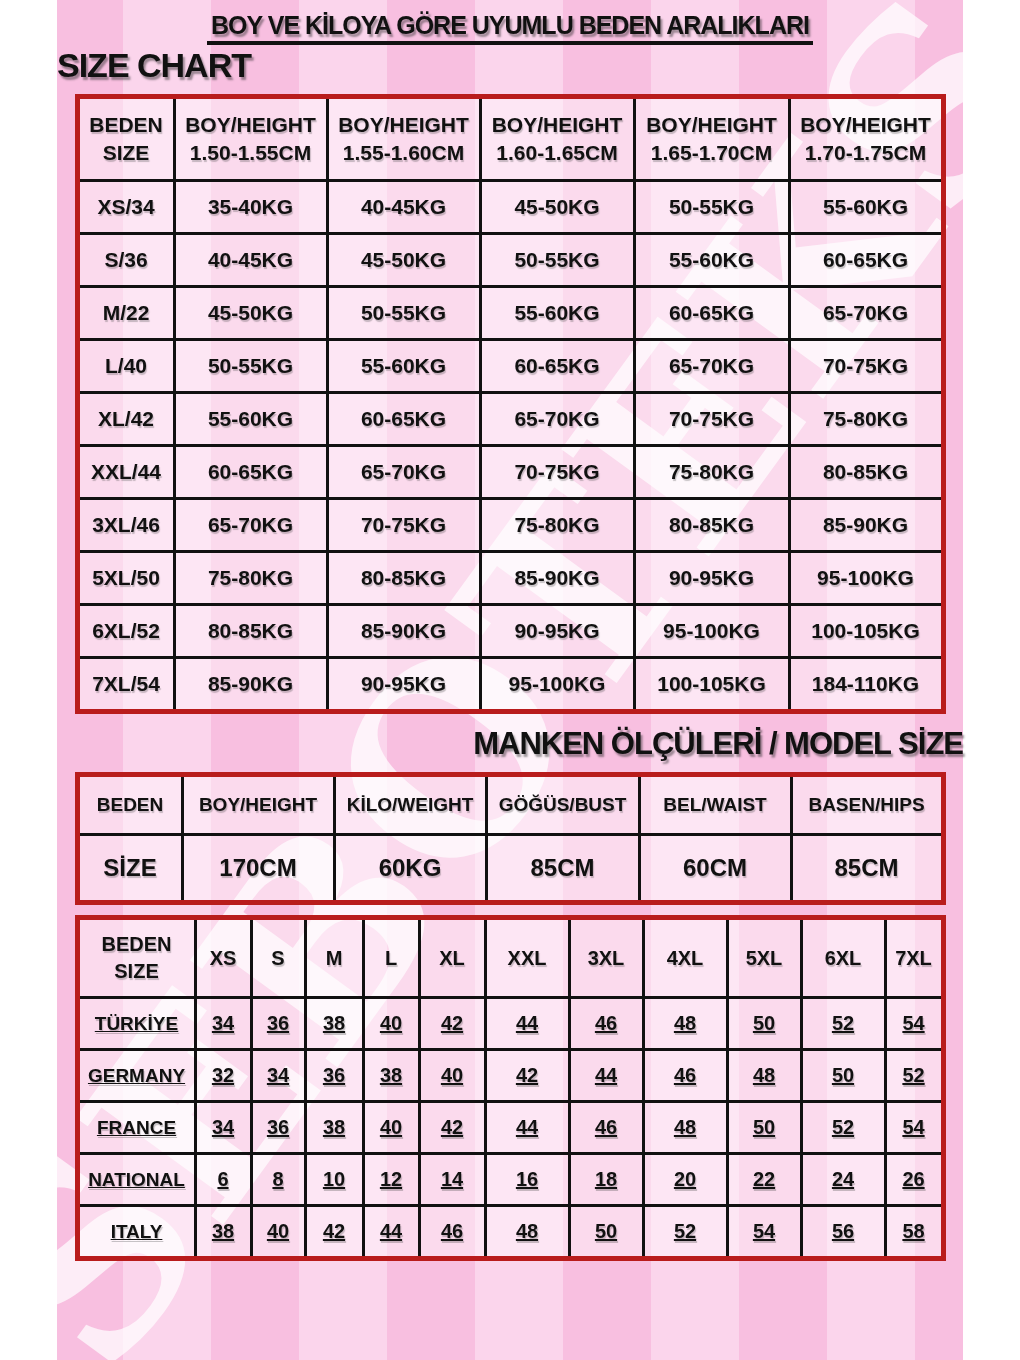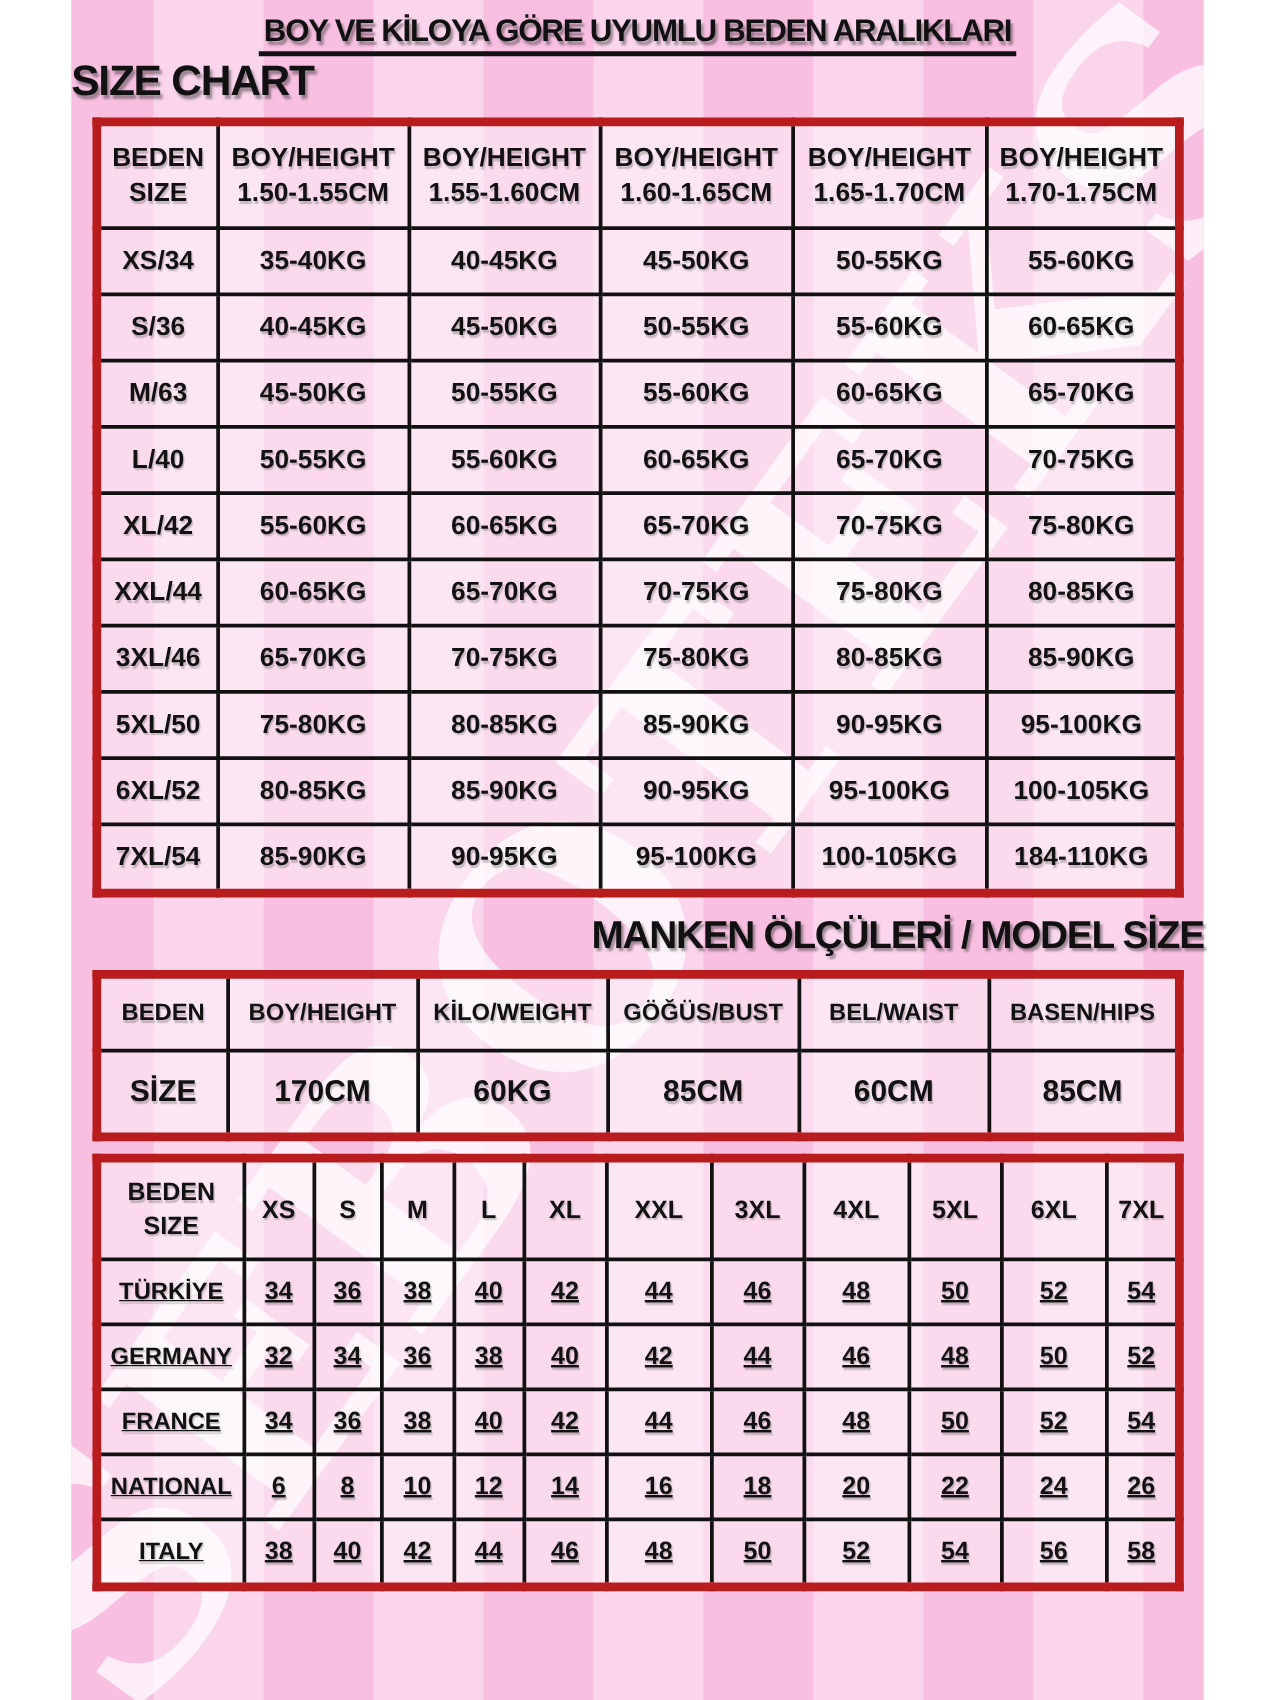--- a/index.html
+++ b/index.html
@@ -12,21 +12,21 @@
     font-family:"DejaVu Serif",serif;font-weight:700;font-size:250px;letter-spacing:4px;
     color:rgba(255,255,255,0.72);white-space:nowrap;user-select:none;}
   .content{position:relative;z-index:2;width:906px;margin:0 57px;padding-top:10px;color:#111;}
   .title1{margin:0;text-align:center;font-size:25px;line-height:1.2;font-weight:700;letter-spacing:-1px;
     text-shadow:2px 3px 2px rgba(40,40,40,0.45);}
   .title1 .underline{display:inline-block;border-bottom:4px solid #111;padding:0 4px 1px;}
   .title2{margin:2px 0 0;text-align:left;font-size:34px;line-height:1.1;font-weight:700;letter-spacing:-1px;
     text-shadow:2px 3px 2px rgba(40,40,40,0.45);}
   .section-heading{margin:12px 0 0;text-align:right;font-size:31px;line-height:1.15;font-weight:700;letter-spacing:-1px;
     text-shadow:2px 3px 2px rgba(40,40,40,0.45);}
-  table.tbl{border-collapse:collapse;table-layout:fixed;margin:10px auto 0;width:866px;border:7px solid #b91c1c;}
+  table.tbl{border-collapse:collapse;table-layout:fixed;margin:10px auto 0;width:866px;border:5px solid #b91c1c;}
   .tbl th,.tbl td{border:3px solid #111;background:rgba(255,255,255,0.42);
     text-align:center;vertical-align:middle;font-weight:700;color:#111;padding:0;
     text-shadow:1px 2px 1px rgba(70,70,70,0.30);}
   
   .main-tbl{margin-top:8px;}
   .main-tbl th,.main-tbl td{font-size:21px;}
   .main-tbl thead th{height:80px;}
   .main-tbl tbody th,.main-tbl tbody td{height:50px;}
   .hdr-line{display:block;line-height:1.35;}
   
@@ -98,21 +98,21 @@
           </tr>
         <tr>
             <th>S/36</th>
             <td>40-45KG</td>
             <td>45-50KG</td>
             <td>50-55KG</td>
             <td>55-60KG</td>
             <td>60-65KG</td>
           </tr>
         <tr>
-            <th>M/63</th>
+            <th>M/22</th>
             <td>45-50KG</td>
             <td>50-55KG</td>
             <td>55-60KG</td>
             <td>60-65KG</td>
             <td>65-70KG</td>
           </tr>
         <tr>
             <th>L/40</th>
             <td>50-55KG</td>
             <td>55-60KG</td>

